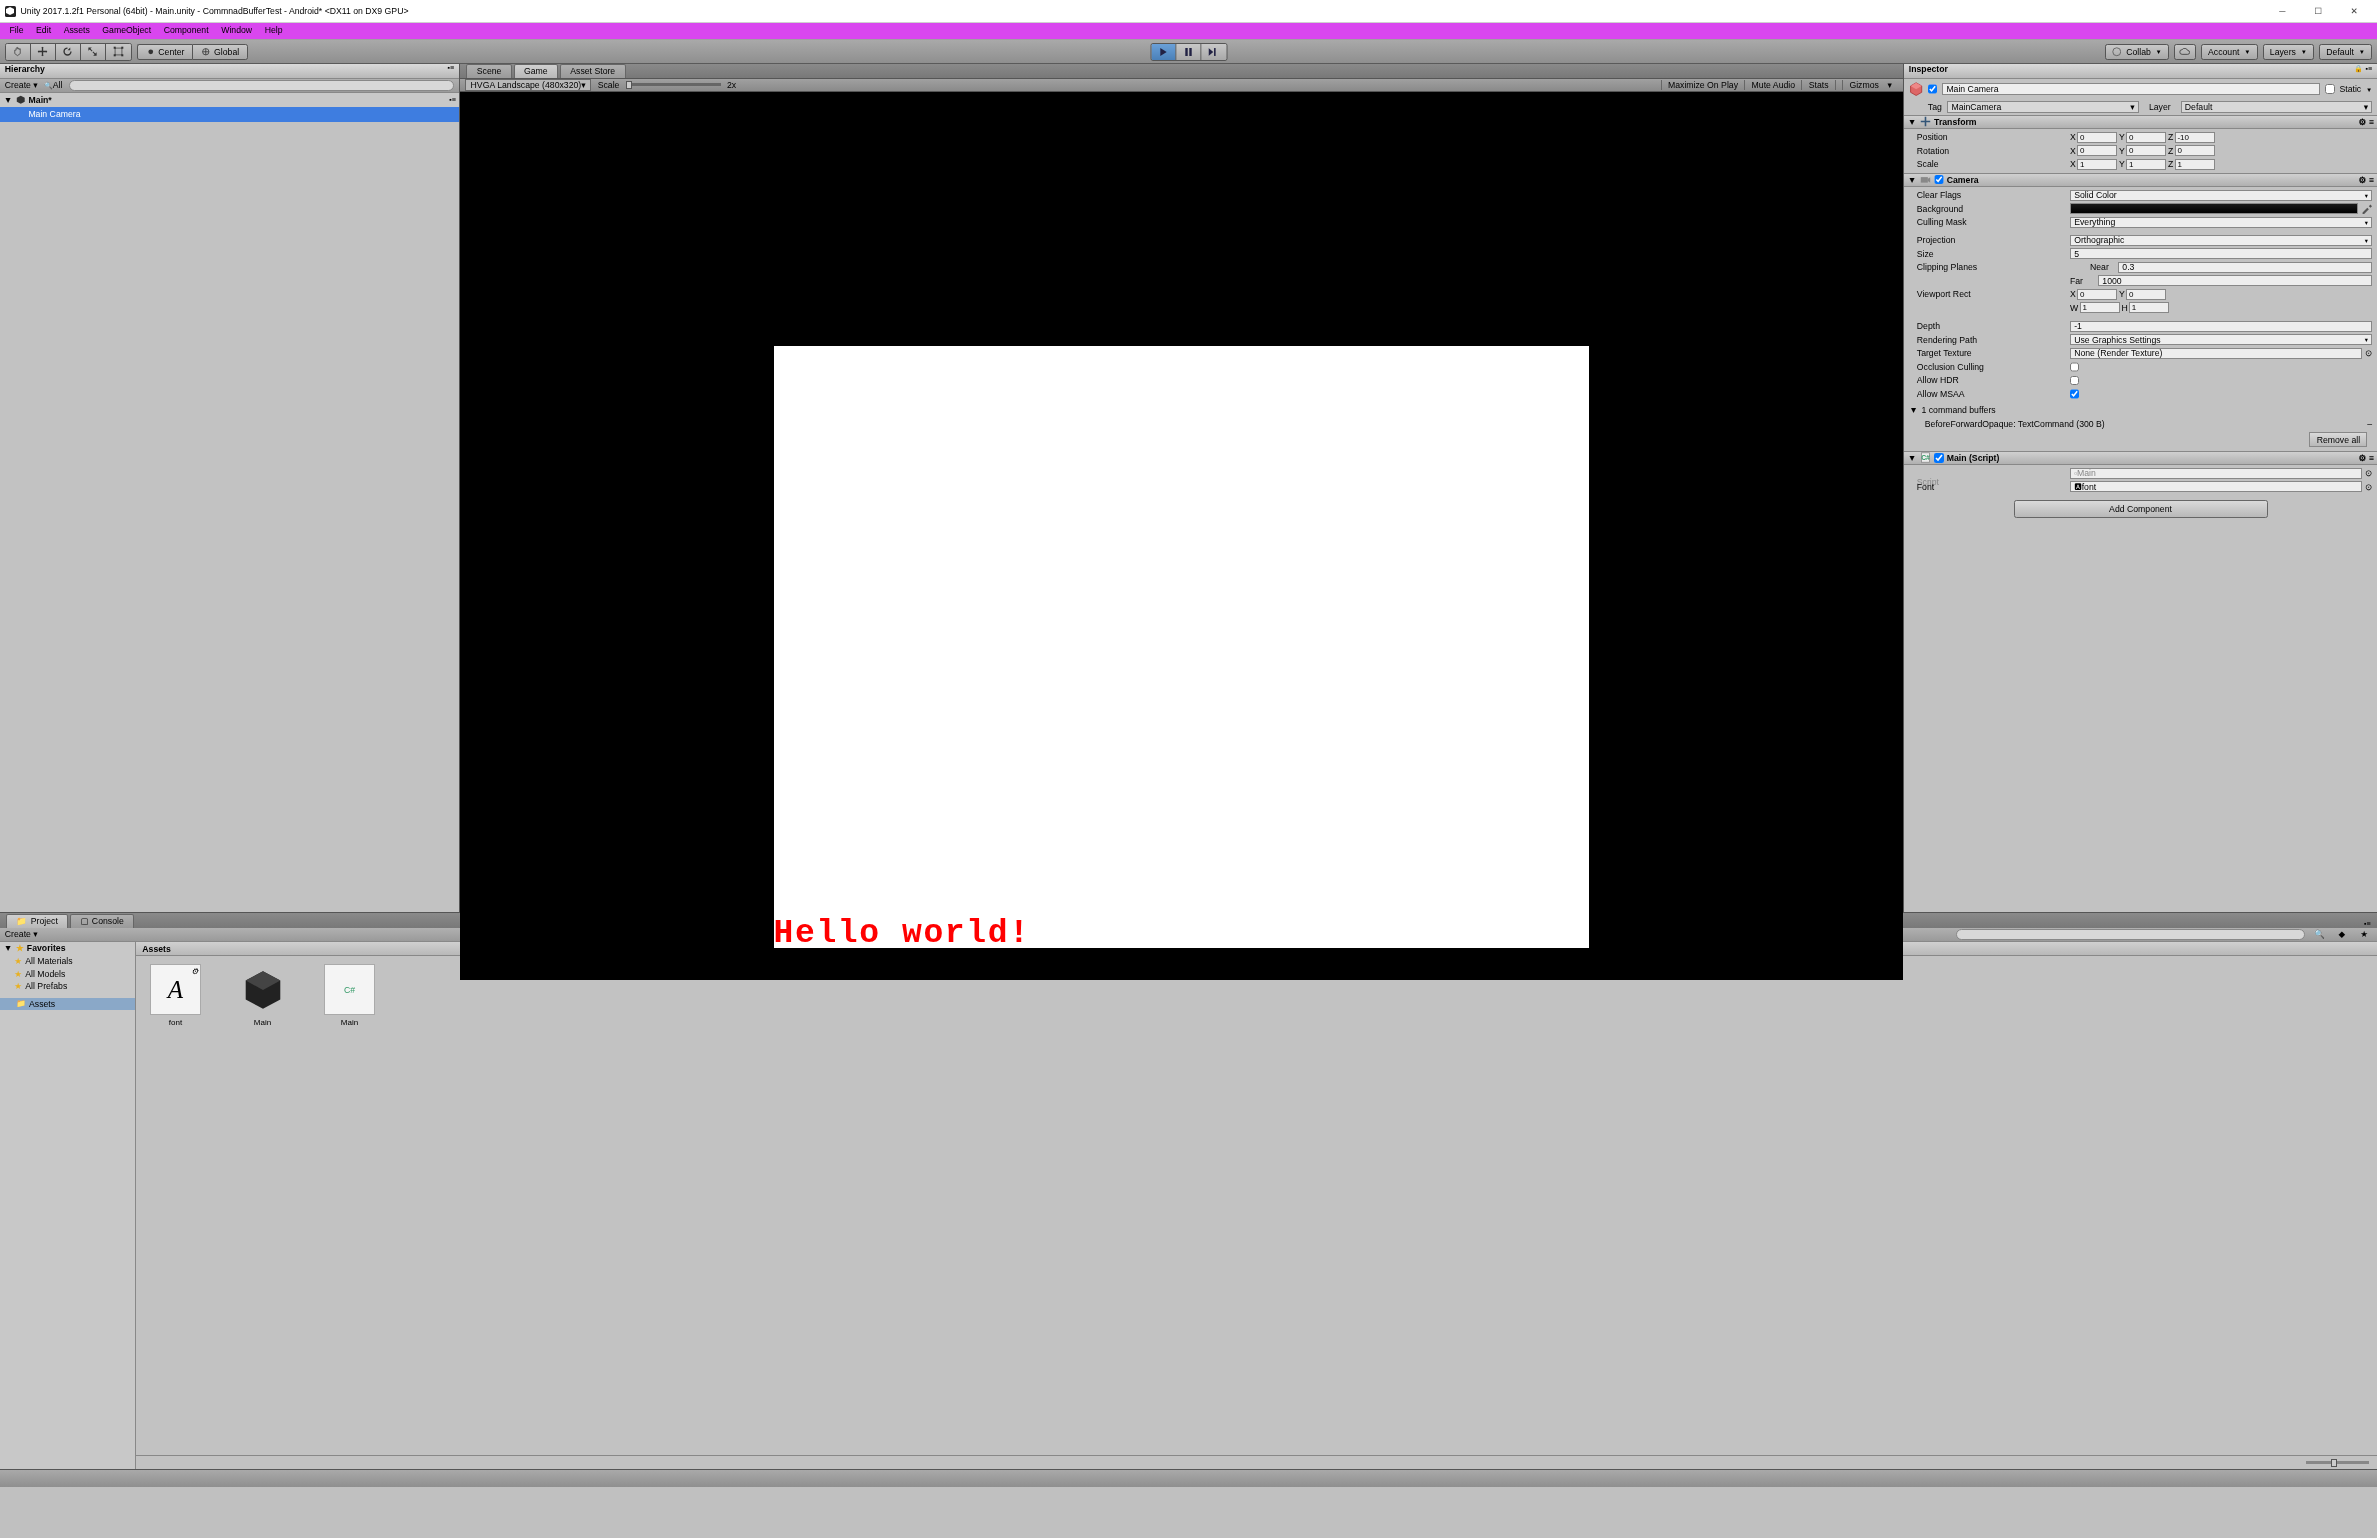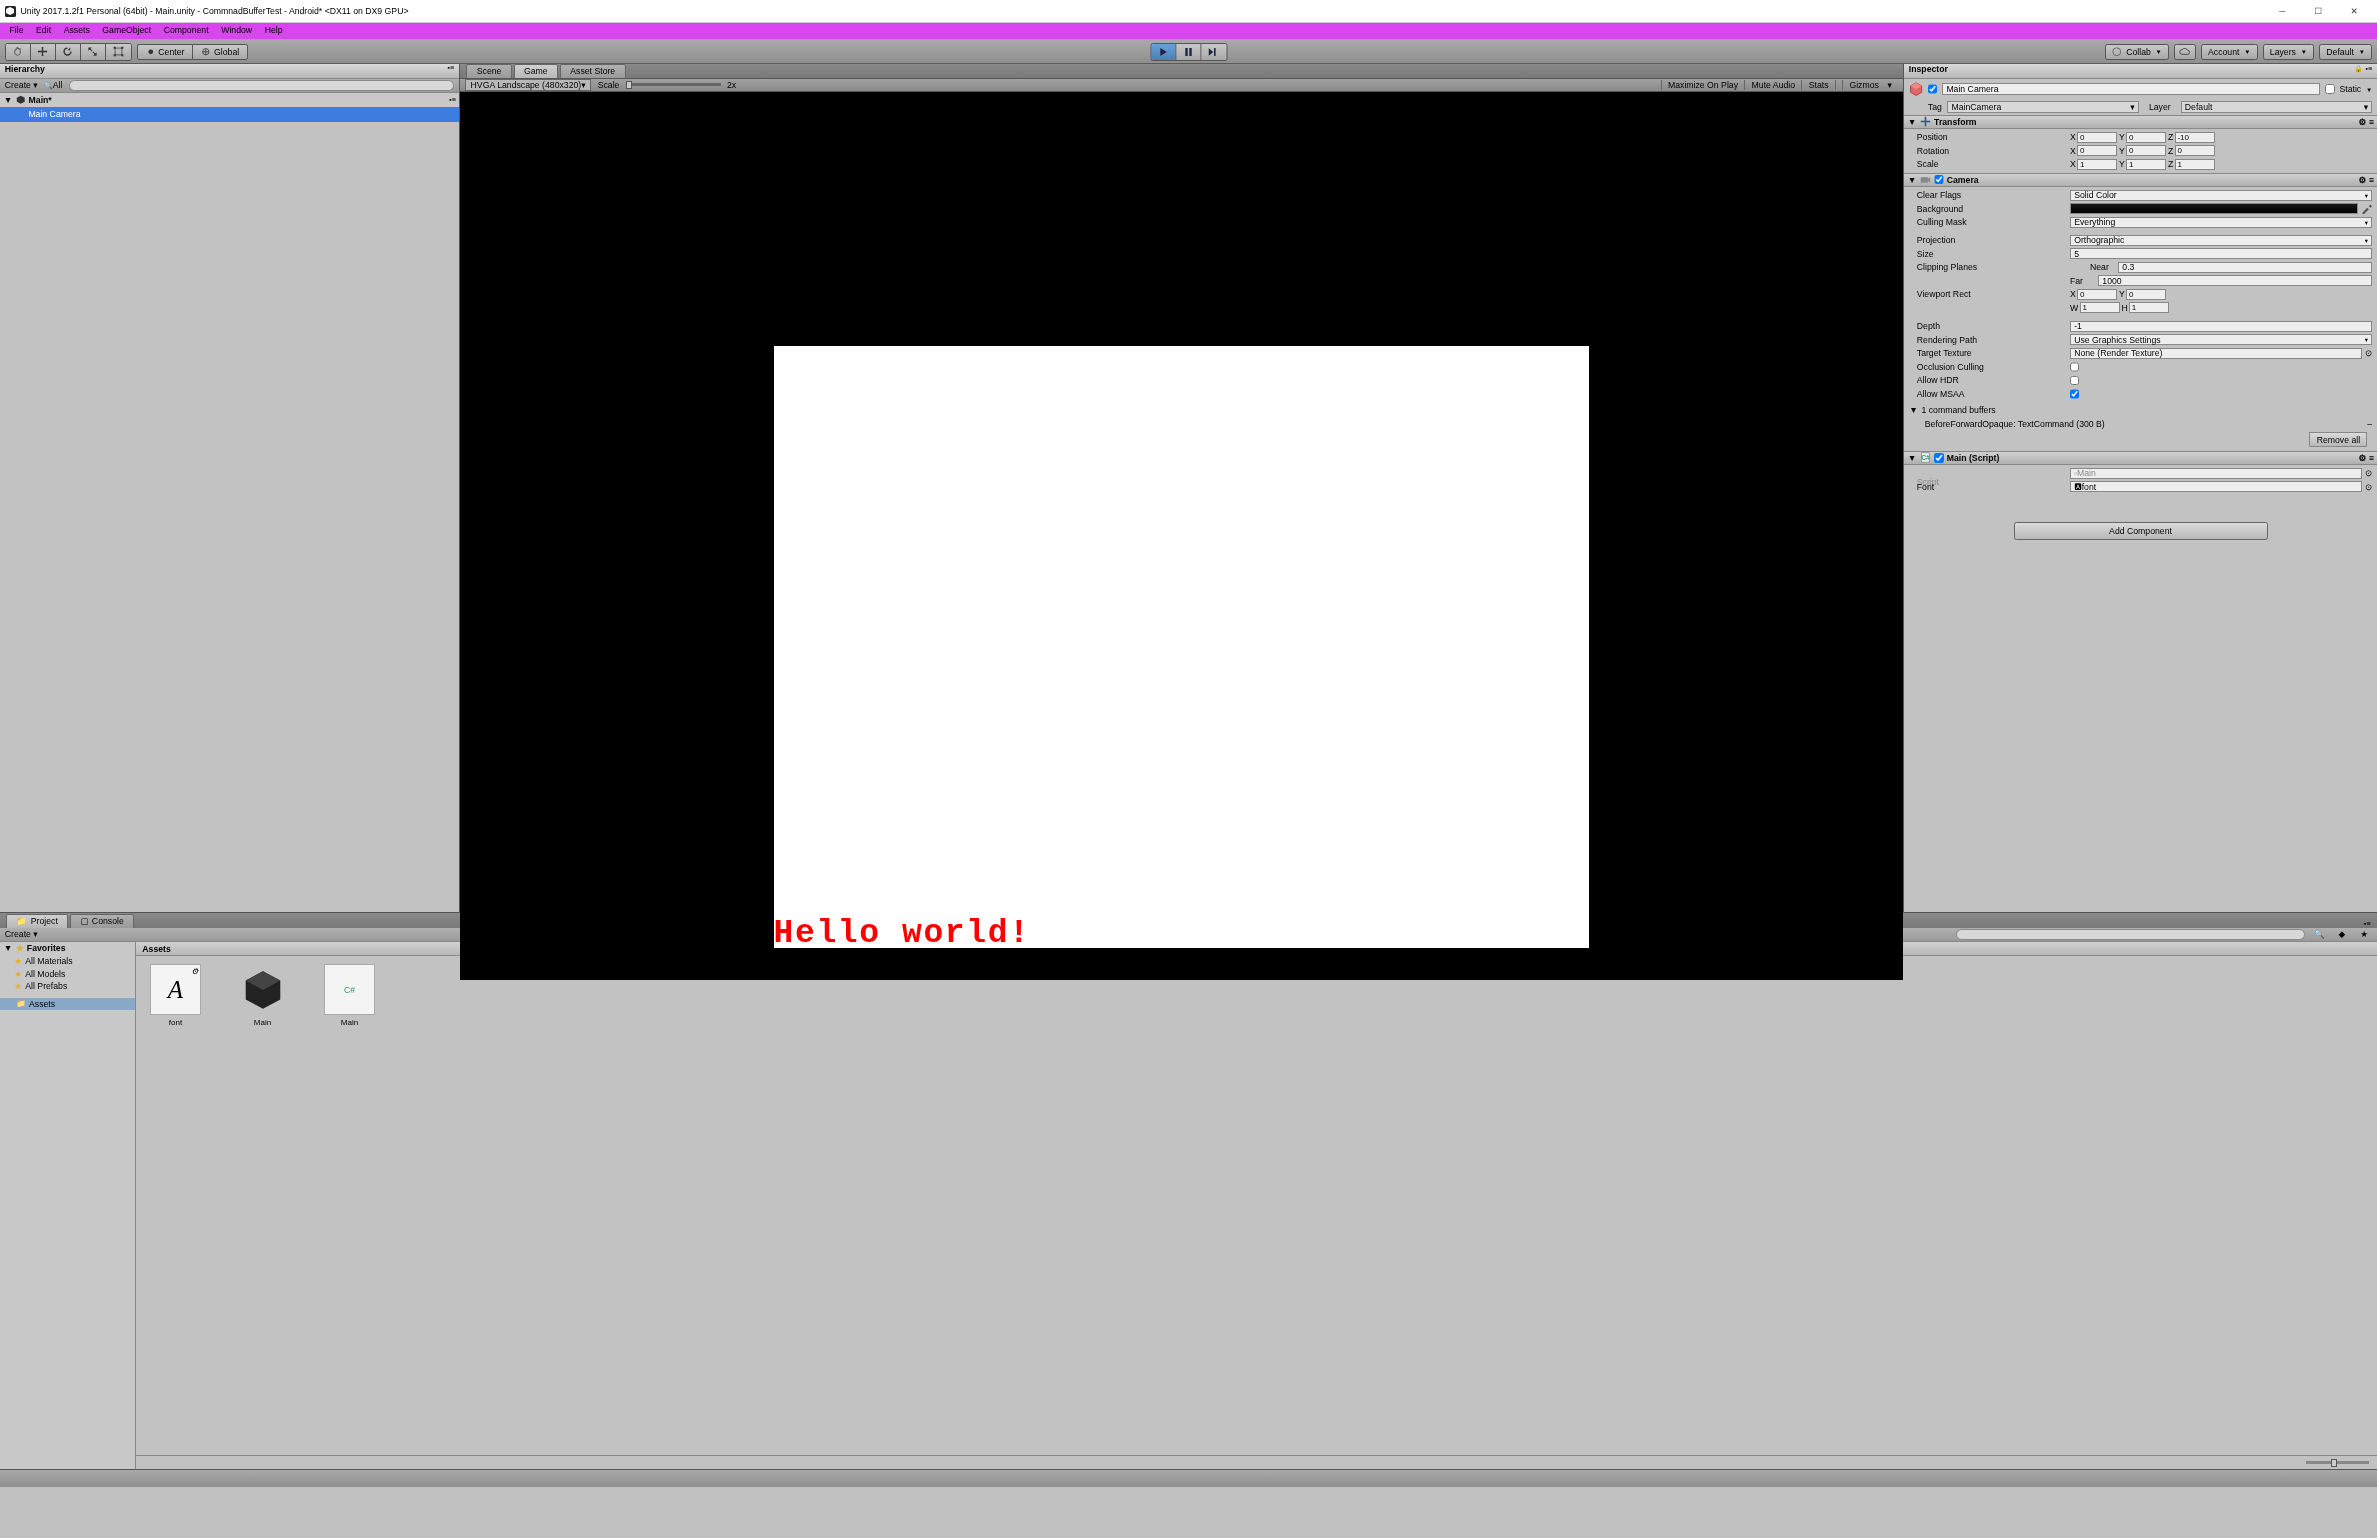--- a/index.html
+++ b/index.html
@@ -78,21 +78,21 @@
 .comp-body { padding:1.6px 4.8px;}
 .prop-row { display:flex; align-items:center; height:13.5px; gap:3.2px; font-size:8px;}
 .prop-row .label { width:158px; padding-left:8px;}
 .prop-row .xyz { flex:1; display:flex; gap:1.6px;}
 .prop-row .xyz .axis { display:flex; align-items:center; gap:1.6px;}
 .prop-row .xyz input { width:40px; height:11px; background:#eee; border:0.8px solid #888; padding:0 1.6px; font-size:8px;}
 .prop-row .field { flex:1; height:11px; background:#eee; border:0.8px solid #888; padding:0 3.2px; display:flex; align-items:center; font-size:8px;}
 .prop-row .field.dd::after { content:"▾"; margin-left:auto; font-size:6.3px;}
 .prop-row .colorfield { flex:1; height:11px; background:linear-gradient(#1a1a1a,#000); border:0.8px solid #888; position:relative;}
 .prop-row .eyedrop { width:11px; height:11px;}
-.add-comp { margin:27px auto; width:254px; height:17.4px; background:linear-gradient(#dadada,#b8b8b8); border:0.8px solid #666; border-radius:2.4px; display:flex; align-items:center; justify-content:center;}
+.add-comp { margin:5px auto; width:254px; height:17.4px; background:linear-gradient(#dadada,#b8b8b8); border:0.8px solid #666; border-radius:2.4px; display:flex; align-items:center; justify-content:center;}
 .remove-all { float:right; padding:1.6px 6.3px; background:linear-gradient(#dadada,#b8b8b8); border:0.8px solid #888; margin:1.6px 4.8px; font-size:8px;}
 .cb-body { padding:1.6px 4.8px; font-size:8px;}
 
 
 .bottom { height:557px; background:#c2c2c2; border-top:1.6px solid #555; display:flex; flex-direction:column;}
 .bottom-tabs { height:14.3px; background:linear-gradient(#8a8a8a,#787878); display:flex; align-items:flex-end; padding-left:6.3px; gap:1.6px;}
 .proj-toolbar { height:14.3px; background:linear-gradient(#b0b0b0,#9a9a9a); display:flex; align-items:center; padding:0 4.8px; gap:6.3px; border-bottom:0.8px solid #888;}
 .proj-toolbar .search { margin-left:auto; width:349px; height:11px; background:#d8d8d8; border:0.8px solid #888; border-radius:5.5px;}
 .proj-toolbar .filter-btn { width:16px; height:12.7px; display:flex; align-items:center; justify-content:center;}
 .proj-body { flex:1; display:flex;}

